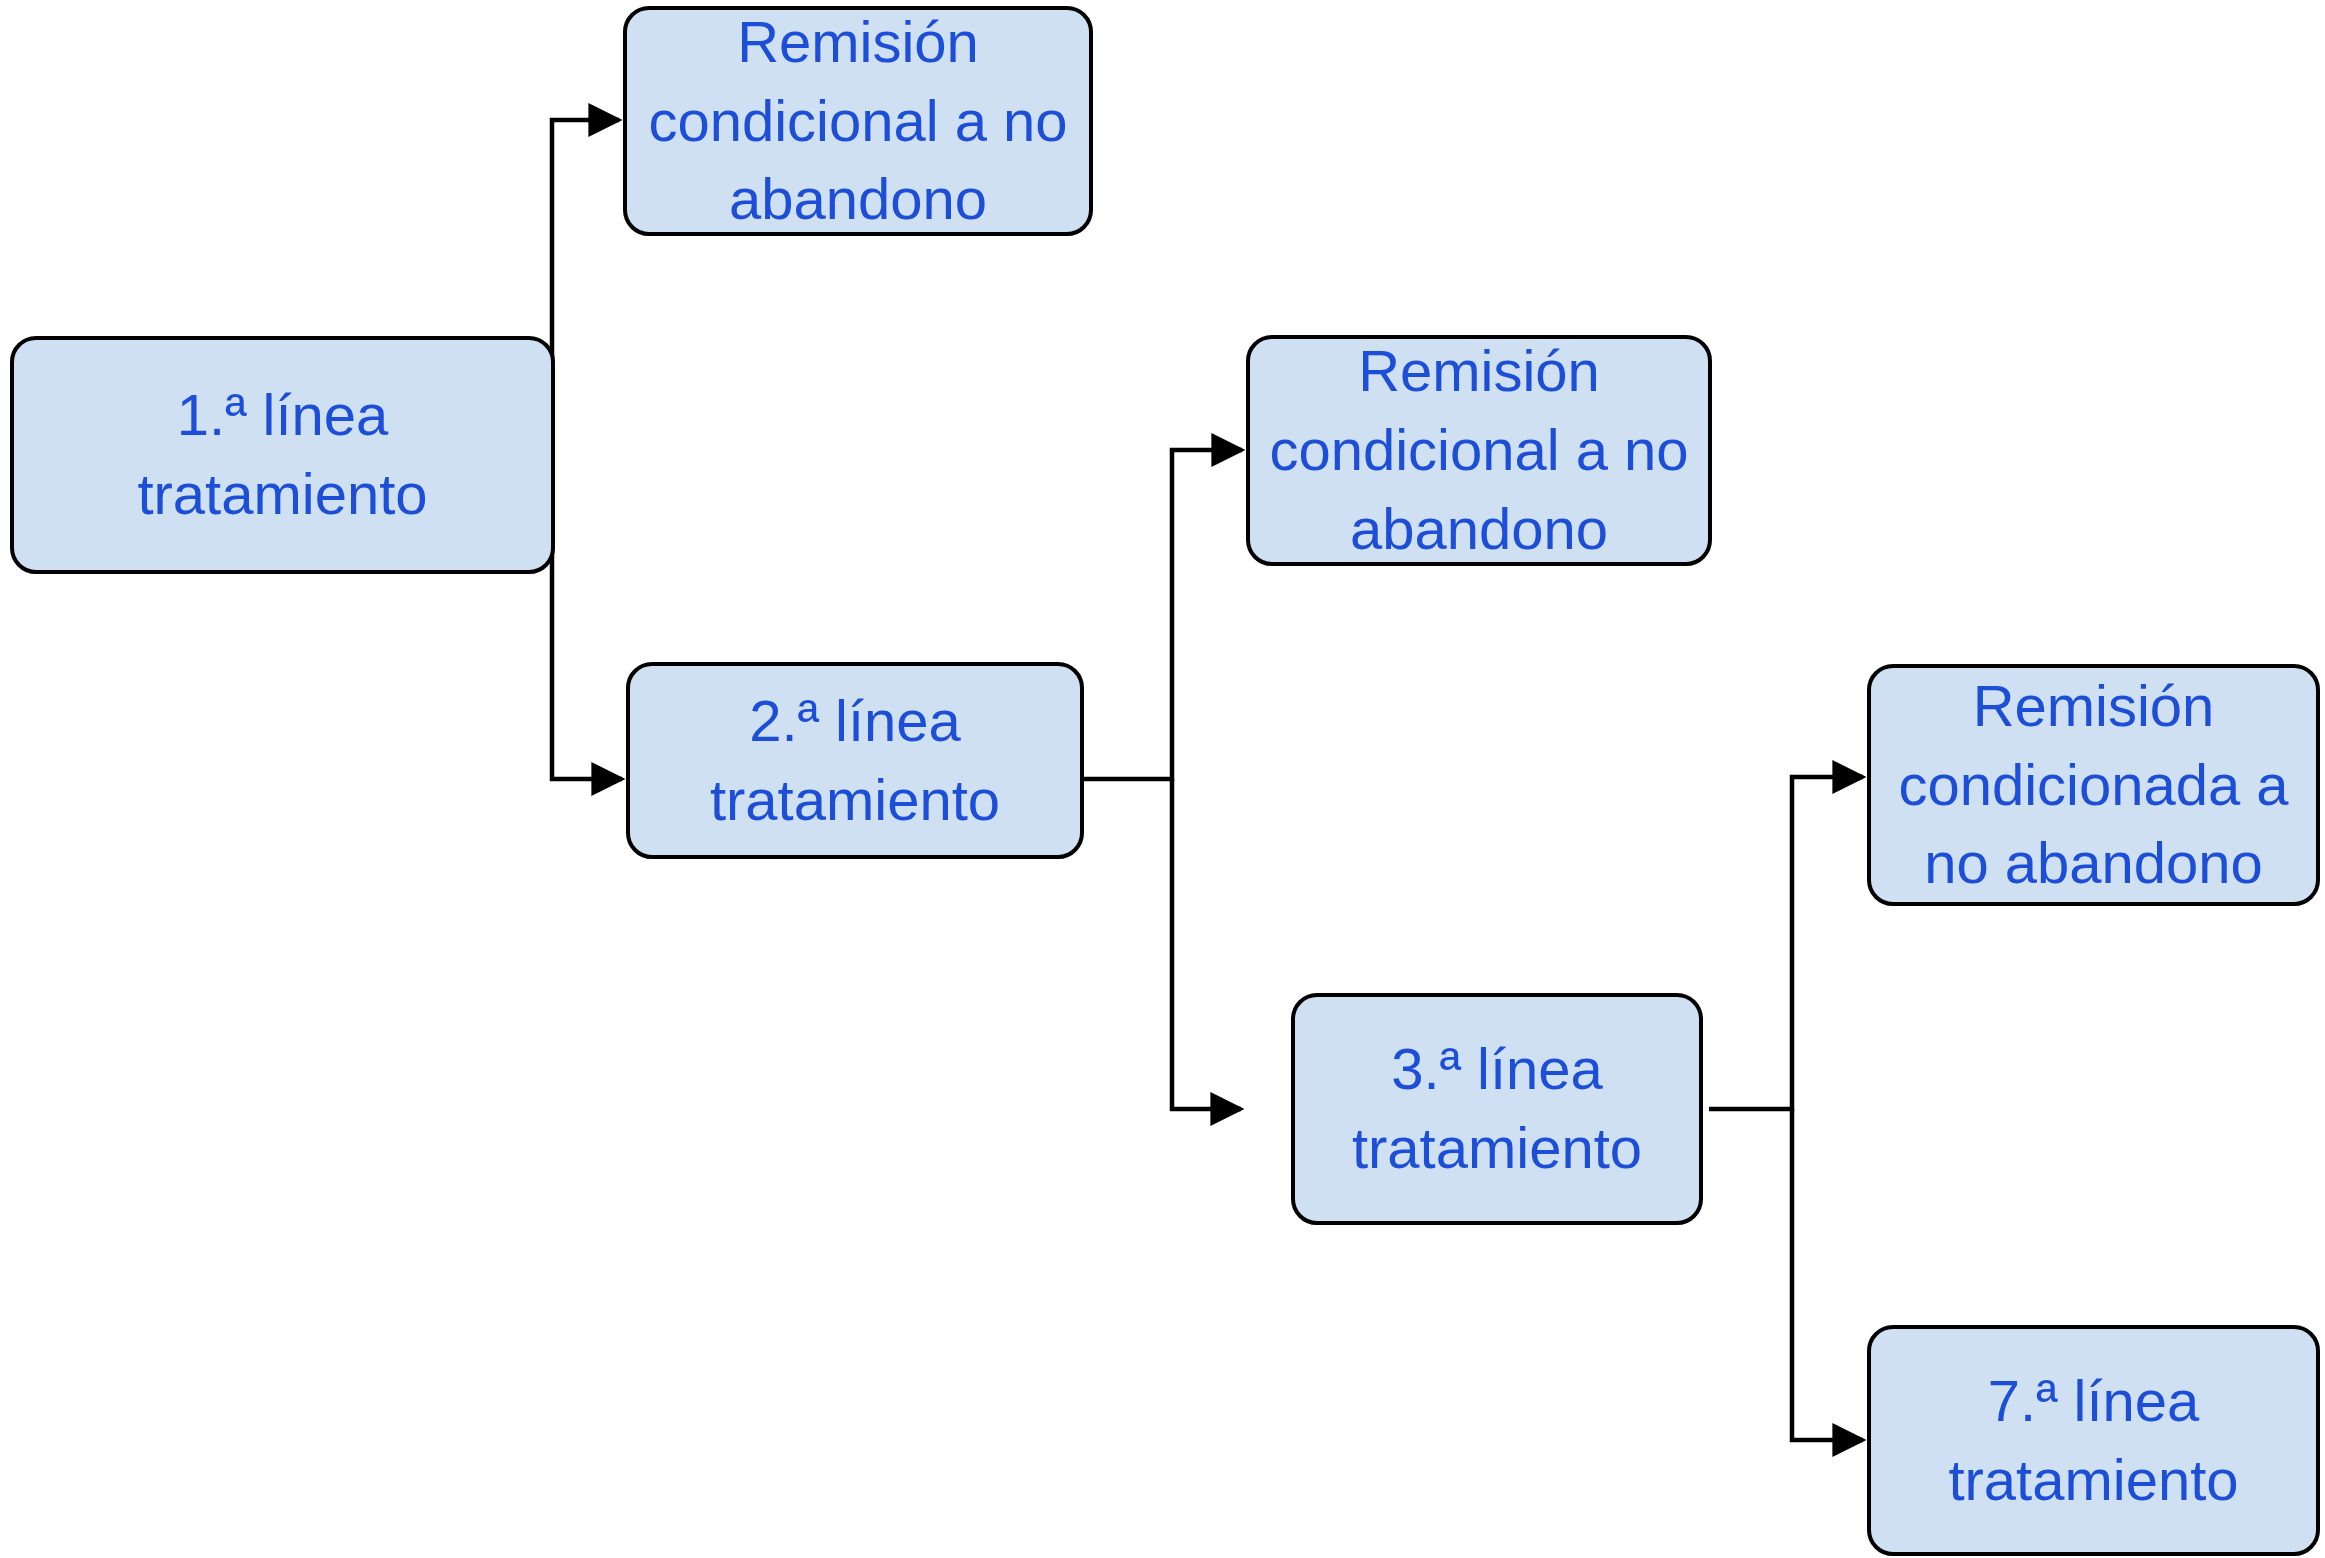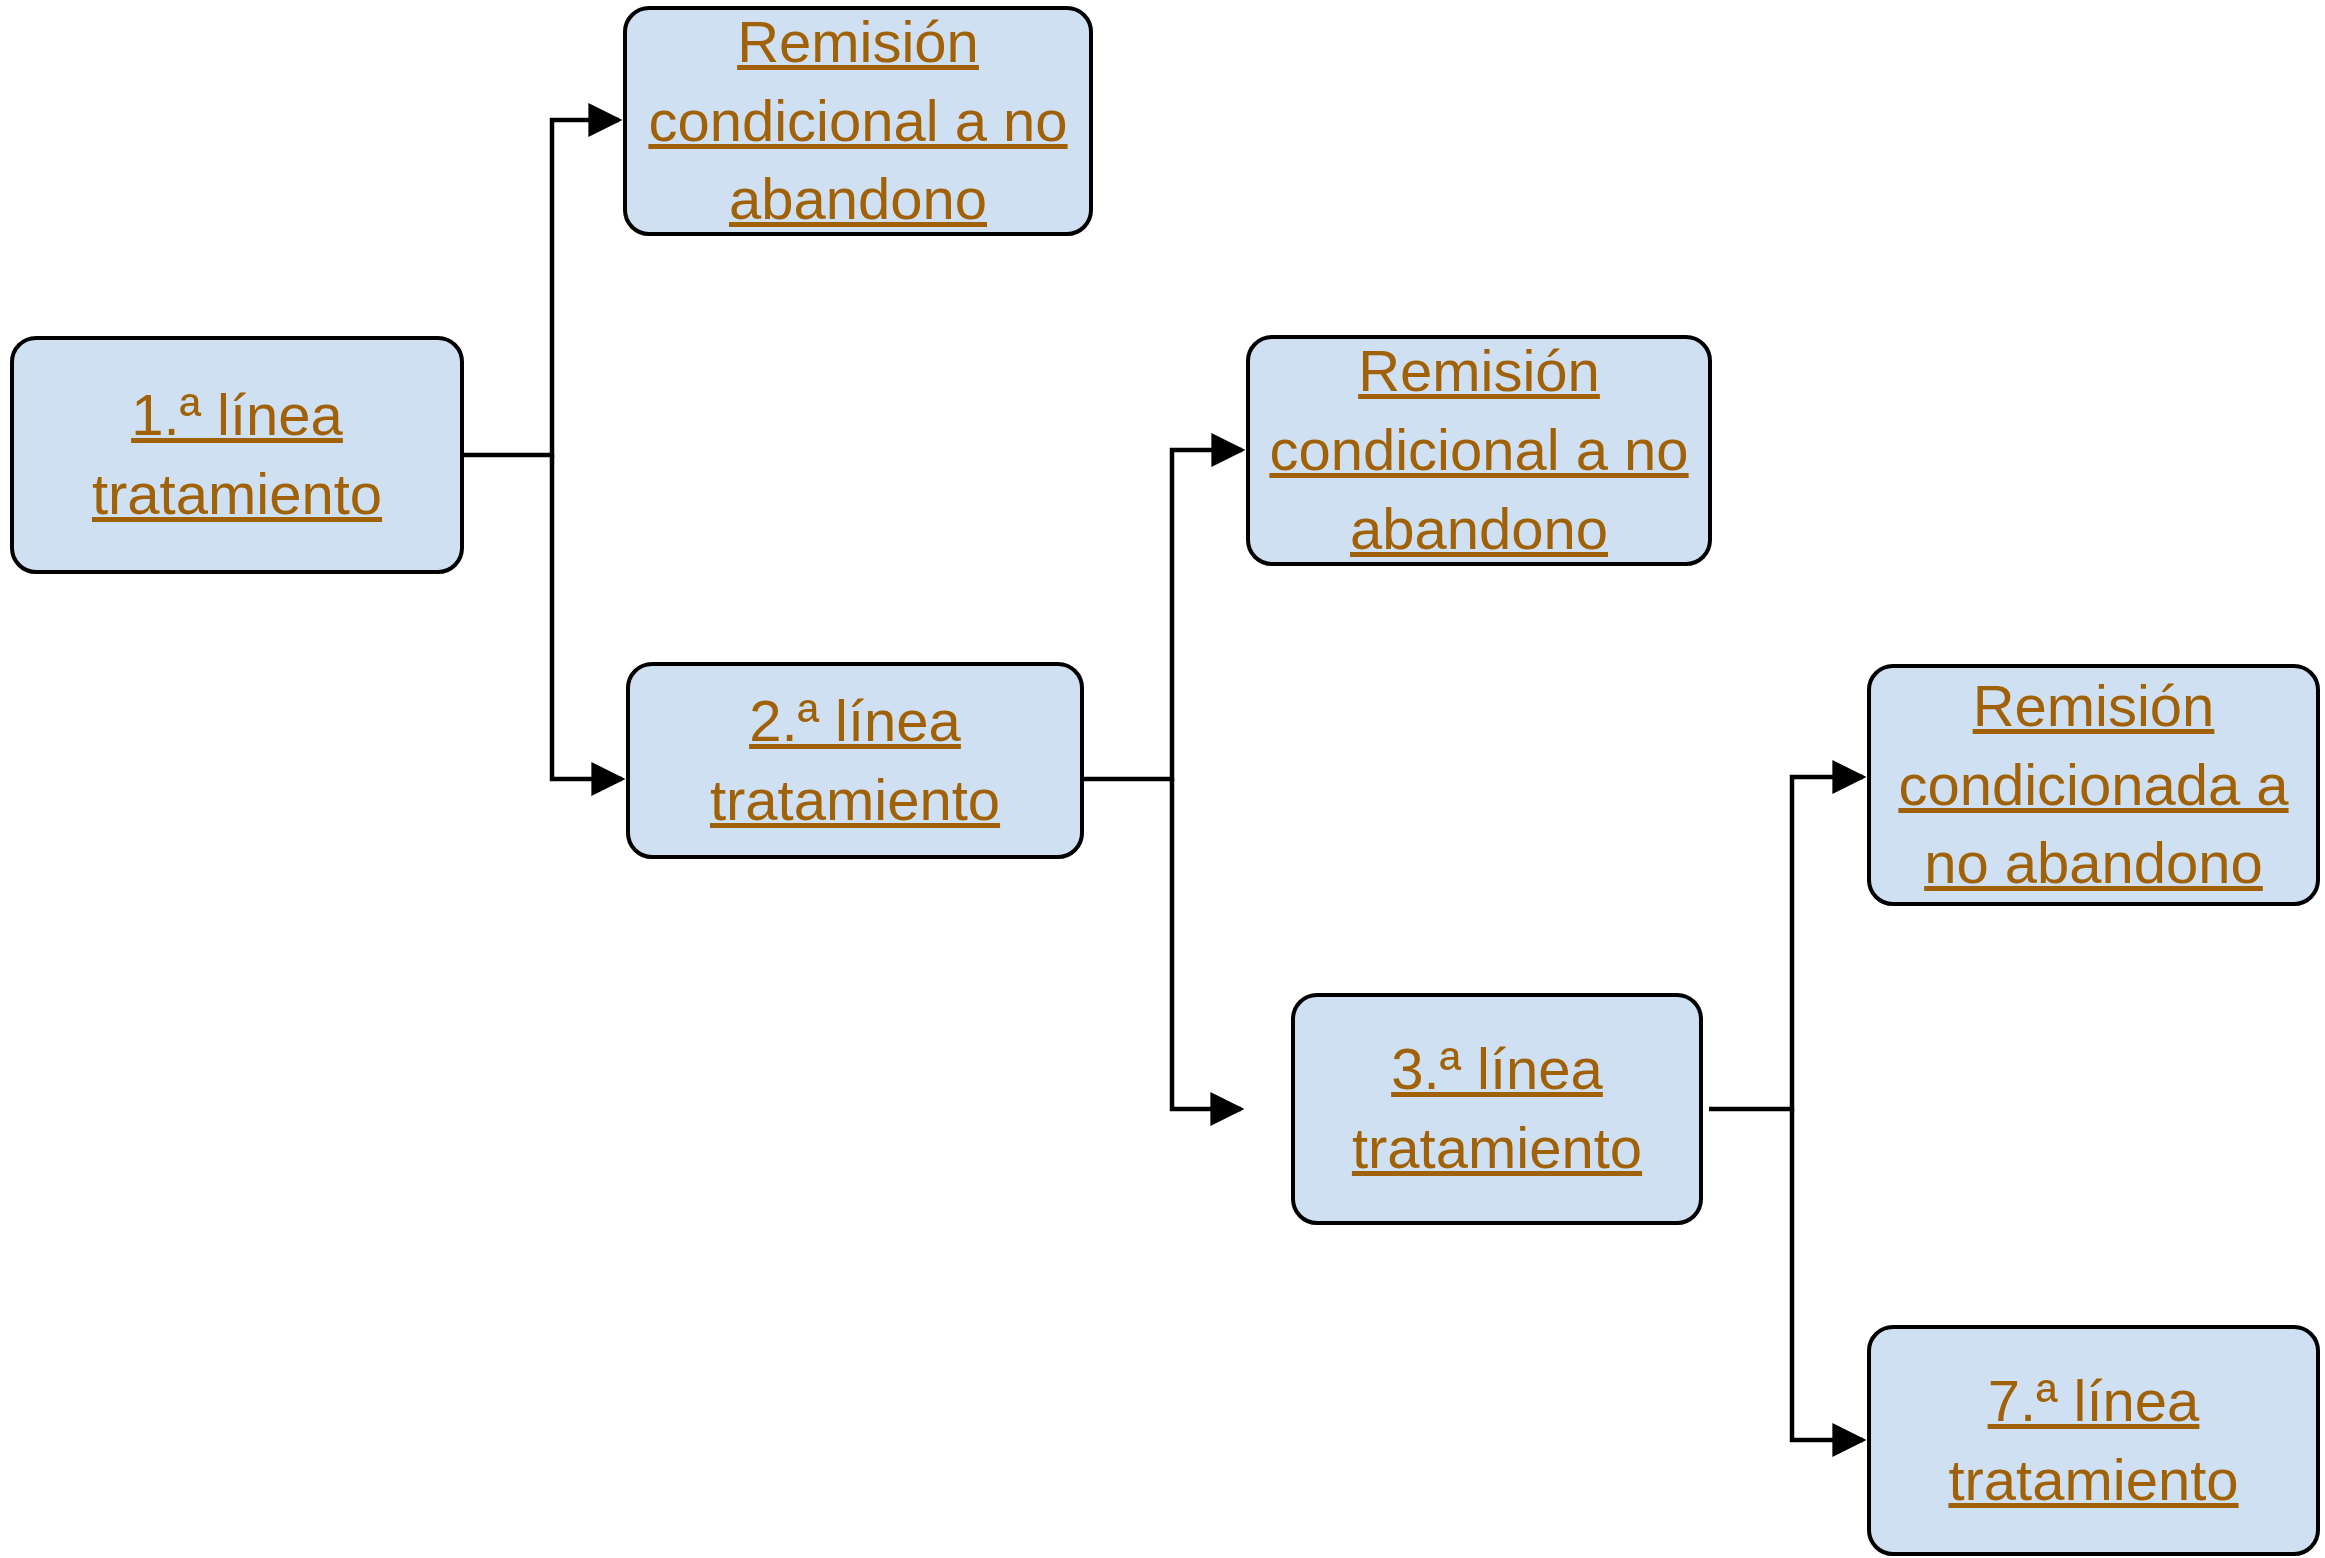--- a/index.html
+++ b/index.html
@@ -34,25 +34,24 @@
     background: #cfe0f3;
     border: 4px solid #000000;
     border-radius: 26px;
     display: flex;
     align-items: center;
     justify-content: center;
     text-align: center;
     padding: 16px 12px;
     font-size: 58px;
     line-height: 1.36;
-    color: #a16207;
-    text-decoration: underline;
+    color: #1d4ed8;
   }
   
-  .n1 { left: 10px;   top: 336px;  width: 454px; height: 238px; }
+  .n1 { left: 10px;   top: 336px;  width: 545px; height: 238px; }
   .n2 { left: 623px;  top: 6px;    width: 470px; height: 230px; }
   .n3 { left: 626px;  top: 662px;  width: 458px; height: 197px; }
   .n4 { left: 1246px; top: 335px;  width: 466px; height: 231px; }
   .n5 { left: 1291px; top: 993px;  width: 412px; height: 232px; }
   .n6 { left: 1867px; top: 664px;  width: 453px; height: 242px; }
   .n7 { left: 1867px; top: 1325px; width: 453px; height: 231px; }
 </style>
 </head>
 <body>
 

